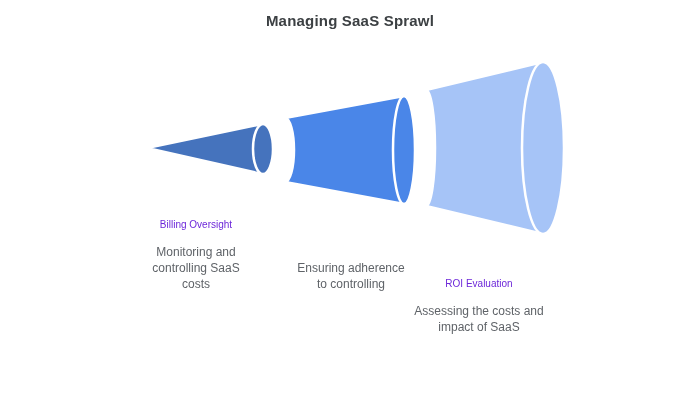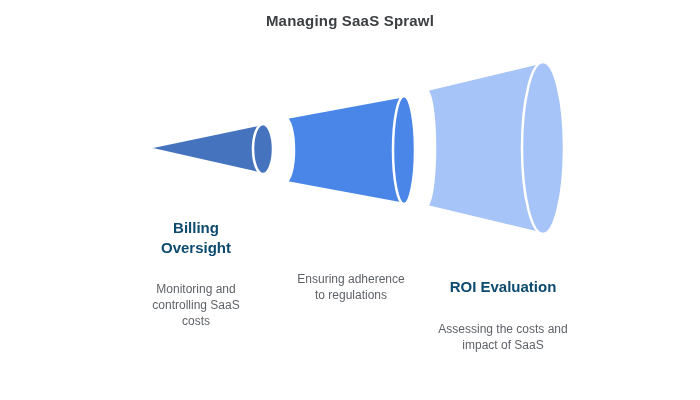--- a/index.html
+++ b/index.html
@@ -29,34 +29,34 @@
   .funnel-svg {
     position: absolute;
     top: 0;
     left: 0;
   }
   .stage-label {
     position: absolute;
     text-align: center;
   }
   .stage-heading {
-    font-size: 15px;
-    font-weight: 700;
+    font-size: 10px;
+    font-weight: 400;
     line-height: 1.3;
-    color: #0c4a6e;
+    color: #6d28d9;
   }
   .stage-description {
-    margin-top: 24px;
+    margin-top: 13px;
     font-size: 12px;
     line-height: 1.35;
     color: #5f6368;
   }
   .stage-1 { left: 147px; top: 218px; width: 98px; }
   .stage-2 { left: 292px; top: 247px; width: 118px; }
-  .stage-3 { left: 436px; top: 277px; width: 134px; }
+  .stage-3 { left: 412px; top: 277px; width: 134px; }
 </style>
 </head>
 <body>
 
 <div class="canvas">
 
   <div class="diagram-title">Managing SaaS Sprawl</div>
 
   <svg class="funnel-svg" width="700" height="400" viewBox="0 0 700 400">
 
@@ -69,21 +69,21 @@
     <path d="M426,90 L543,62 A21,86 0 0 1 543,234 L426,206 A9,58 0 0 0 426,90 Z" stroke="#ffffff" stroke-width="2.5" stroke-linejoin="round" fill="#a6c4f7"></path>
     <ellipse cx="543" cy="148" rx="21" ry="86" stroke="#ffffff" stroke-width="2.5" fill="#a6c4f7"></ellipse>
   </svg>
 
   <div class="stage-label stage-1">
     <div class="stage-heading">Billing Oversight</div>
     <div class="stage-description">Monitoring and controlling SaaS costs</div>
   </div>
 
   <div class="stage-label stage-2">
-    <div class="stage-description">Ensuring adherence to regulations</div>
+    <div class="stage-description">Ensuring adherence to controlling</div>
   </div>
 
   <div class="stage-label stage-3">
     <div class="stage-heading">ROI Evaluation</div>
     <div class="stage-description">Assessing the costs and impact of SaaS</div>
   </div>
 
 </div>
 
 </body></html>

